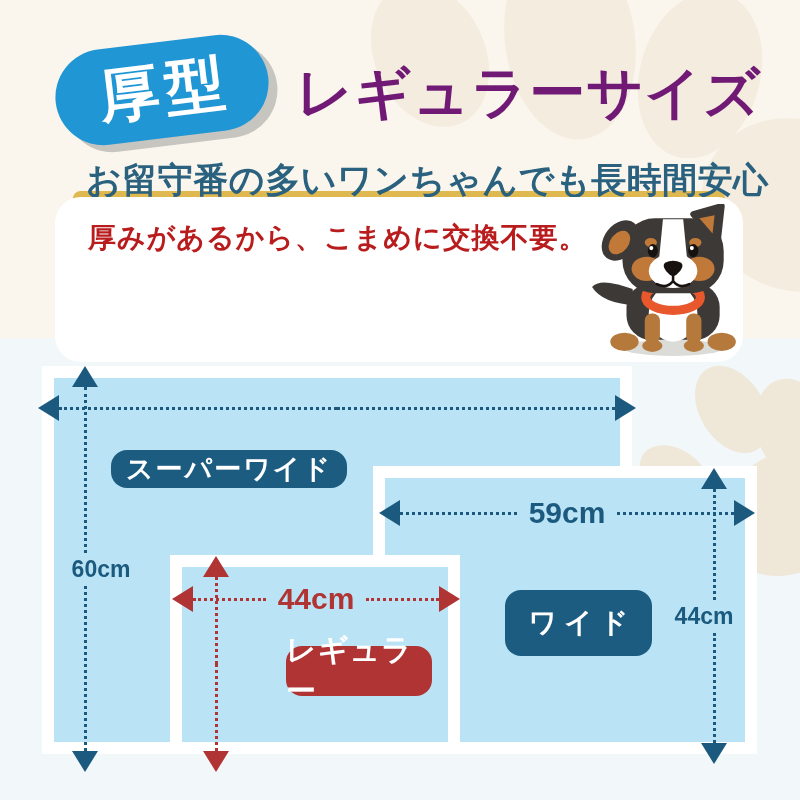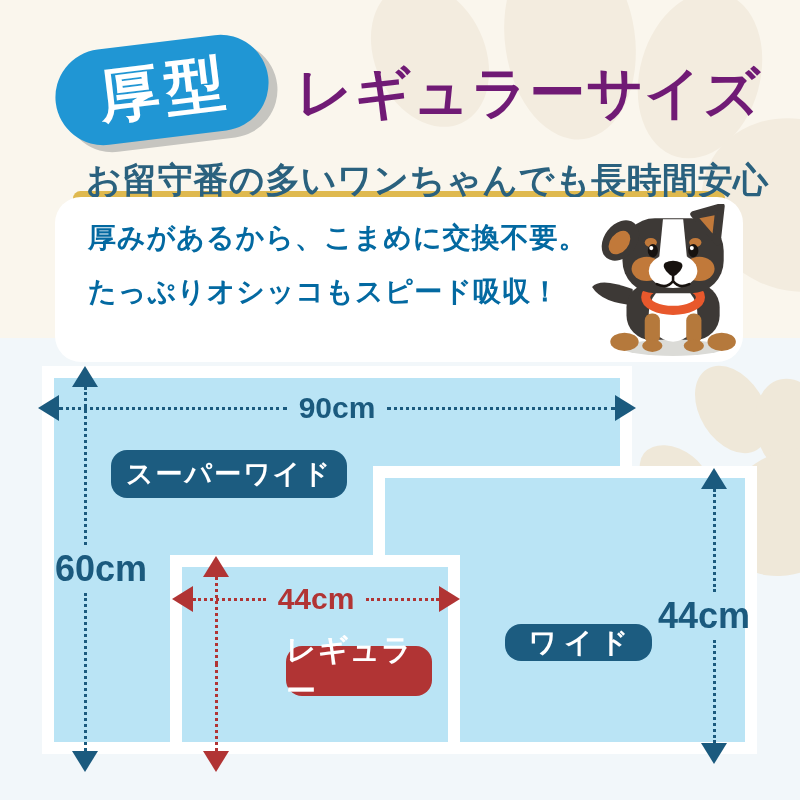--- a/index.html
+++ b/index.html
@@ -35,54 +35,54 @@
   }
   .subtitle{
     position:absolute;left:86px;top:157px;
     font-size:35px;font-weight:700;color:#2a617e;letter-spacing:0.5px;white-space:nowrap;text-align:right;
   }
   
   .card{
     position:absolute;left:55px;top:197px;width:688px;height:165px;
     background:#ffffff;border-radius:26px;z-index:1;
   }
-  .desc{position:absolute;left:33px;top:14px;font-size:28px;font-weight:600;color:#0369a1;
+  .desc{position:absolute;left:33px;top:14px;font-size:28px;font-weight:600;color:#b91c1c;
         line-height:54px;letter-spacing:1px;white-space:nowrap;}
   .dog{position:absolute;left:586px;top:204px;z-index:2;}
   
   .pad{position:absolute;background:#bae4f5;border:12px solid #ffffff;box-sizing:border-box;}
   .pad-superwide{left:42px;top:366px;width:590px;height:388px;z-index:1;}
   .pad-wide{left:373px;top:466px;width:384px;height:288px;z-index:2;}
   .pad-regular{left:170px;top:555px;width:290px;height:199px;z-index:3;}
   
   .h-arrow{position:absolute;display:flex;align-items:center;height:28px;z-index:5;}
   .h-arrow .line{flex:1;height:0;border-top:3px dotted currentColor;}
   .h-arrow .tri-l{width:0;height:0;border-top:13px solid transparent;border-bottom:13px solid transparent;border-right:21px solid currentColor;}
   .h-arrow .tri-r{width:0;height:0;border-top:13px solid transparent;border-bottom:13px solid transparent;border-left:21px solid currentColor;}
   .h-arrow .lbl{padding:0 12px;font-size:30px;font-weight:700;white-space:nowrap;}
   .v-arrow{position:absolute;display:flex;flex-direction:column;align-items:center;width:28px;z-index:5;}
   .v-arrow .line{flex:1;width:0;border-left:3px dotted currentColor;}
   .v-arrow .tri-u{width:0;height:0;border-left:13px solid transparent;border-right:13px solid transparent;border-bottom:21px solid currentColor;}
   .v-arrow .tri-d{width:0;height:0;border-left:13px solid transparent;border-right:13px solid transparent;border-top:21px solid currentColor;}
-  .v-arrow .lbl{font-size:36px;font-weight:700;white-space:nowrap;margin:3px 4px;}
+  .v-arrow .lbl{font-size:23px;font-weight:700;white-space:nowrap;margin:3px 4px;}
   .blue{color:#1b5a7e;}
   .red{color:#b13434;}
   .arrow-90{left:38px;top:394px;width:598px;}
   .arrow-59{left:379px;top:499px;width:376px;}
   .arrow-44r{left:172px;top:585px;width:288px;}
   .arrow-60{left:71px;top:366px;height:406px;}
   .arrow-44w{left:700px;top:468px;height:296px;}
   .arrow-31{left:202px;top:556px;height:216px;}
   .shift-r{transform:translateX(16px);}
   .shift-l{transform:translateX(-10px);}
   
   .pill{position:absolute;display:flex;align-items:center;justify-content:center;
         color:#ffffff;font-weight:700;z-index:6;border-radius:16px;}
-  .pill-superwide{left:111px;top:450px;width:236px;height:48px;background:#1c5c80;font-size:27px;letter-spacing:2px;}
-  .pill-wide{left:505px;top:590px;width:147px;height:37px;background:#1c5c80;font-size:28px;letter-spacing:7px;text-indent:7px;margin-top:34px;}
+  .pill-superwide{left:111px;top:450px;width:236px;height:38px;background:#1c5c80;font-size:27px;letter-spacing:2px;}
+  .pill-wide{left:505px;top:590px;width:147px;height:66px;background:#1c5c80;font-size:28px;letter-spacing:7px;text-indent:7px;}
   .pill-regular{left:286px;top:646px;width:146px;height:50px;background:#b13434;font-size:30px;letter-spacing:1px;}
 </style>
 </head>
 <body>
 
 <div class="page">
 
   <div class="bg-lower"></div>
 
   <div class="paw paw-top" style="left:375px;top:-20px;width:110px;height:150px;transform:rotate(-25deg);"></div>
@@ -98,21 +98,20 @@
     <span>厚型</span>
   </div>
   <div class="title">レギュラーサイズ</div>
 
   <div class="subtitle-underline"></div>
   <div class="subtitle">お留守番の多いワンちゃんでも長時間安心</div>
 
   <div class="card">
     <div class="desc">
       <div>厚みがあるから、こまめに交換不要。</div>
-      <div>たっぷりオシッコもスピード吸収！</div>
     </div>
   </div>
 
   <svg class="dog" width="162" height="152" viewBox="0 0 160 150">
     <ellipse cx="86" cy="142" rx="50" ry="8" fill="#dbdbd7"></ellipse>
     <path d="M46,84 Q14,72 6,82 Q16,98 48,100 Z" fill="#3d3936"></path>
     <ellipse cx="38" cy="136" rx="14" ry="9" fill="#b5793c"></ellipse>
     <ellipse cx="134" cy="136" rx="14" ry="9" fill="#b5793c"></ellipse>
     <rect x="40" y="78" width="92" height="56" rx="24" fill="#3d3936"></rect>
     <ellipse cx="86" cy="108" rx="24" ry="28" fill="#ffffff"></ellipse>
@@ -140,33 +139,39 @@
     <path d="M86,70 L86,76 M86,76 Q80,84 70,79 M86,76 Q92,84 102,79" stroke="#17120f" stroke-width="2.5" fill="none" stroke-linecap="round"></path>
   </svg>
 
   <div class="pad pad-superwide"></div>
   <div class="pad pad-wide"></div>
   <div class="pad pad-regular"></div>
 
   <div class="h-arrow blue arrow-90">
     <div class="tri-l"></div>
     <div class="line"></div>
-    <div class="lbl">90cm</div>
     <div class="line"></div>
     <div class="tri-r"></div>
   </div>
 
   <div class="v-arrow blue arrow-60">
     <div class="tri-u"></div>
     <div class="line"></div>
     <div class="lbl shift-r">60cm</div>
     <div class="line"></div>
     <div class="tri-d"></div>
   </div>
 
+  <div class="h-arrow blue arrow-59">
+    <div class="tri-l"></div>
+    <div class="line"></div>
+    <div class="lbl">59cm</div>
+    <div class="line"></div>
+    <div class="tri-r"></div>
+  </div>
 
   <div class="v-arrow blue arrow-44w">
     <div class="tri-u"></div>
     <div class="line"></div>
     <div class="lbl shift-l">44cm</div>
     <div class="line"></div>
     <div class="tri-d"></div>
   </div>
 
   <div class="h-arrow red arrow-44r">

